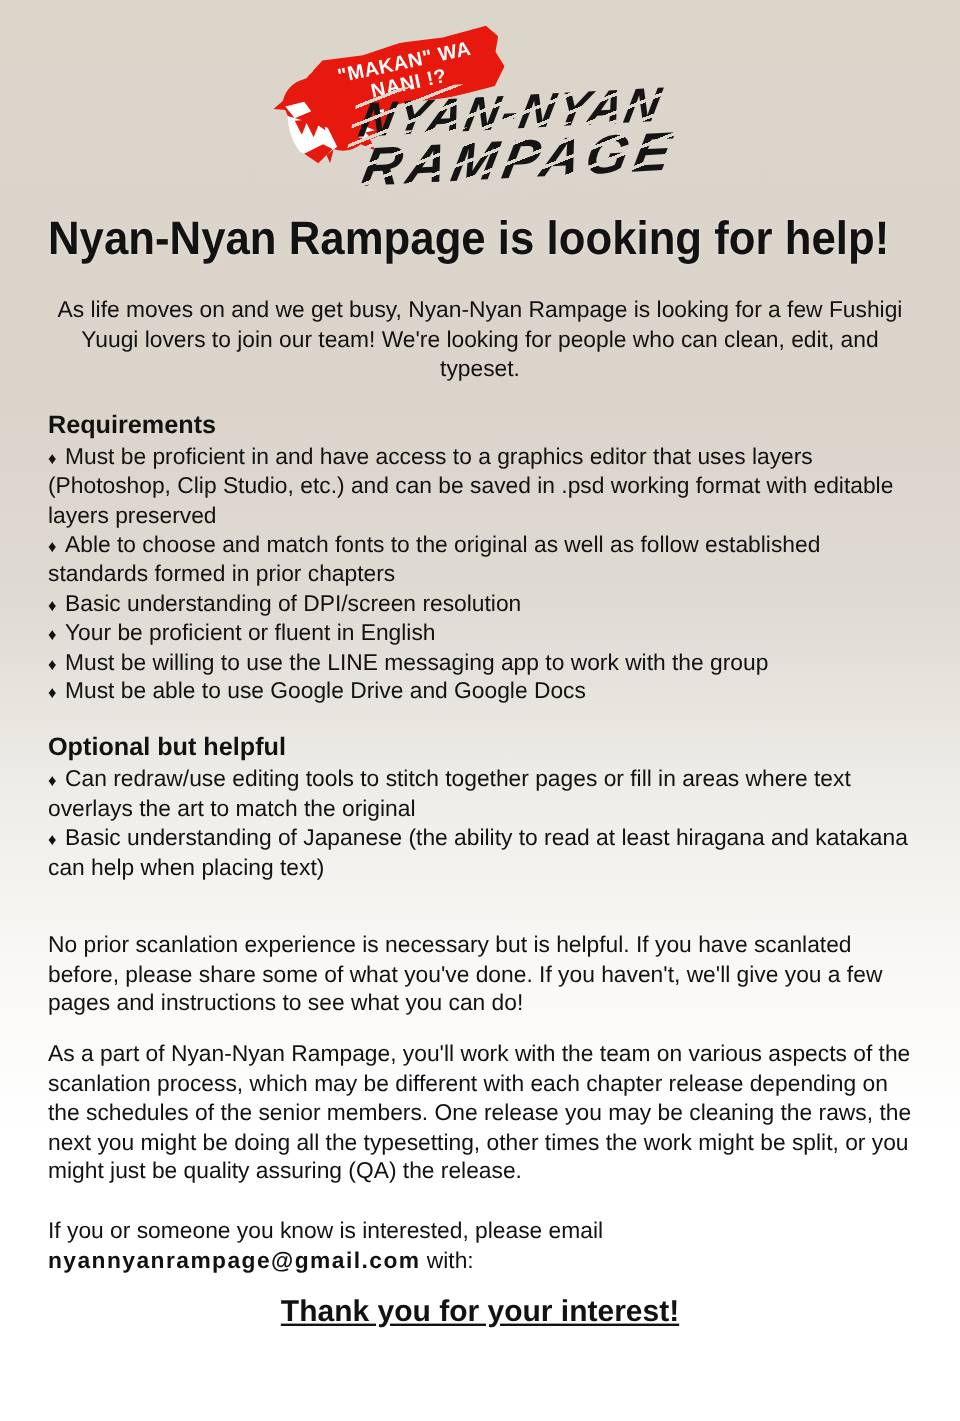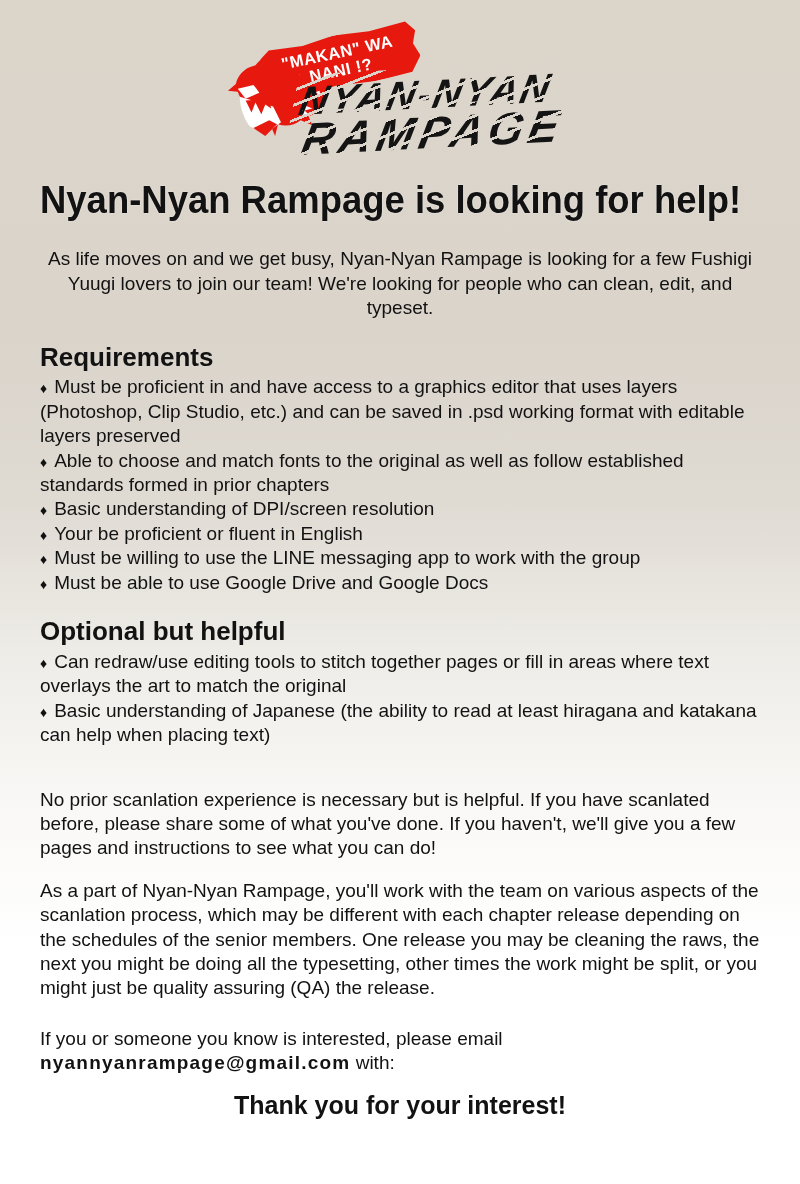--- a/index.html
+++ b/index.html
@@ -53,30 +53,30 @@
 
   
   h1 {
     margin: 14px 0 0 0;
     font-size: 39px; line-height: 1.06; font-weight: bold;
     white-space: nowrap;
     transform: scaleX(0.935); transform-origin: left center;
     text-shadow: 0 0 2px rgba(255,255,255,0.65);
   }
   p, .bullet-item { font-size: 19px; line-height: 1.285; margin: 0; }
-  h2 { font-size: 26px; line-height: 1.15; margin: 22px 0 3px 0; font-weight: bold; }
+  h2 { font-size: 21px; line-height: 1.15; margin: 22px 0 3px 0; font-weight: bold; }
   .intro { margin-top: 27px; text-align: center; }
   .p-exp { margin-top: 40px; }
   .p-role { margin-top: 18px; }
   .contact { margin-top: 26px; }
   .bullet-char { font-size: 14px; margin-right: 7px; }
   .email { font-weight: bold; letter-spacing: 1.2px; }
   .footer {
     margin-top: 14px; text-align: center;
-    font-size: 25px; font-weight: bold; line-height: 1.2;
+    font-size: 25px; font-weight: bold; line-height: 1.2; text-decoration: underline;
   }
 </style>
 </head>
 <body>
 
 <div class="page">
 
   <div class="logo-wrap">
     <svg class="tiger" viewBox="0 0 110 115" aria-hidden="true">
       <path fill="#e7190f" d="M30 16 C38 5 56 0 69 5 L76 0 L79 10 C91 14 99 24 100 36 L108 35 L101 45 C101 56 94 65 84 68 L88 77 L76 72 C70 77 61 79 53 76 L50 88 L44 74 C40 72 36 69 33 65 L22 68 L27 58 C20 56 14 50 12 43 L2 42 L10 35 C12 26 19 19 27 17 Z"></path>

